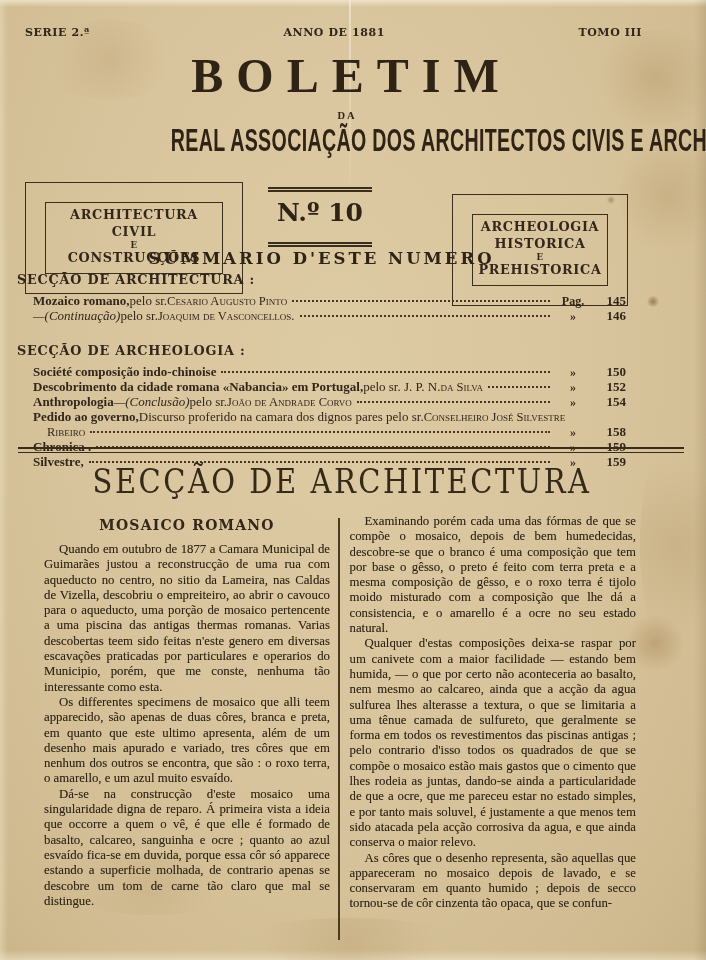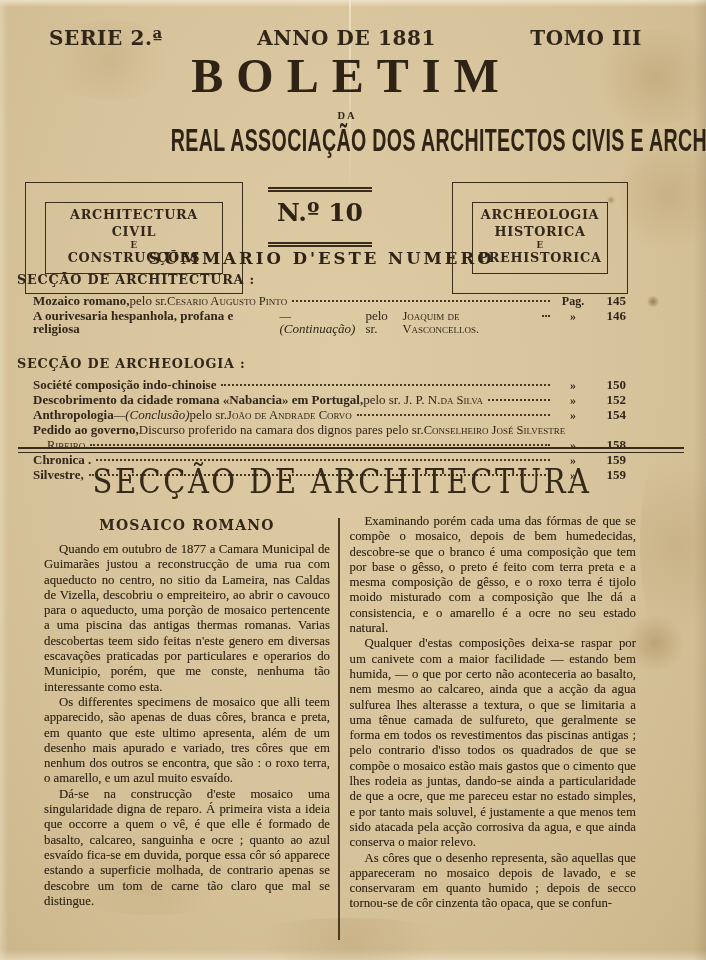--- a/index.html
+++ b/index.html
@@ -27,21 +27,21 @@
   .s5{top:20px;left:40px;width:140px;height:80px;background:radial-gradient(circle,rgba(150,110,60,.14),rgba(150,110,60,0) 70%);}
   .s6{top:918px;left:230px;width:240px;height:50px;background:radial-gradient(circle,rgba(140,100,50,.14),rgba(140,100,50,0) 70%);}
   .s7{top:430px;left:640px;width:70px;height:230px;background:radial-gradient(circle,rgba(140,100,50,.14),rgba(140,100,50,0) 70%);}
   .s8{top:196px;left:606px;width:10px;height:8px;background:radial-gradient(circle,rgba(100,70,35,.4),rgba(100,70,35,0) 70%);}
   .s9{top:855px;left:60px;width:180px;height:60px;background:radial-gradient(circle,rgba(150,110,60,.10),rgba(150,110,60,0) 70%);}
 
   
   .issue-line{
     position:absolute;top:26px;left:25px;right:64px;
     display:flex;justify-content:space-between;align-items:flex-end;
-    font-family:"DejaVu Serif",serif;font-weight:bold;font-size:20px;letter-spacing:.6px;color:#31261a;margin-left:24px;
+    font-family:"DejaVu Serif",serif;font-weight:bold;font-size:11px;letter-spacing:.6px;color:#31261a;
   }
   .journal-title{
     position:absolute;top:48px;left:0;right:16px;margin:0;text-align:center;
     font-family:"Liberation Serif",serif;font-weight:bold;font-size:48px;
     letter-spacing:13px;text-indent:13px;color:#2e2315;
   }
   .masthead-da{
     position:absolute;top:110px;left:0;right:12px;text-align:center;
     font-weight:bold;font-size:10.5px;letter-spacing:2px;color:#31261a;
   }
@@ -51,21 +51,21 @@
     font-size:28px;color:#2e2315;transform:scale(.70,1.12);transform-origin:center top;letter-spacing:.5px;
   }
 
   
   .dbox{position:absolute;border:1.4px solid #3a2d1b;padding:19px;background:transparent;}
   .dbox-inner{
     border:1px solid #3a2d1b;text-align:center;padding:4px 3px 6px;
     font-family:"DejaVu Serif",serif;font-weight:bold;font-size:12.8px;letter-spacing:.7px;line-height:1.32;color:#32271a;
   }
   .dbox-left{top:182px;left:25px;width:178px;}
-  .dbox-right{top:182px;left:452px;right:78px;}
+  .dbox-right{top:194px;left:452px;right:78px;}
   .small-e{font-size:8.5px;line-height:1.1;}
   .issue-no{
     position:absolute;top:187px;left:268px;width:104px;text-align:center;
     border-top:5px double #3a2d1b;border-bottom:5px double #3a2d1b;
     padding:6px 0 15px;font-family:"DejaVu Serif",serif;font-weight:bold;font-size:25px;color:#2e2315;
   }
 
   
   .content{position:absolute;top:249px;left:17px;right:80px;}
   .summary-title{
@@ -175,21 +175,20 @@
         <div class="toc-heading">SECÇÃO DE ARCHITECTURA :</div>
         <div class="toc-row">
           <span class="seg-b">Mozaico romano,</span>
           <span class="seg-n"> pelo sr. </span>
           <span class="seg-sc">Cesario Augusto Pinto</span>
           <span class="dots"></span>
           <span class="ref">Pag.</span>
           <span class="pg">145</span>
         </div>
         <div class="toc-row">
-          <span class="seg-b">A ourivesaria hespanhola, profana e religiosa</span>
           <span class="seg-i">—(Continuação)</span>
           <span class="seg-n"> pelo sr. </span>
           <span class="seg-sc">Joaquim de Vasconcellos.</span>
           <span class="dots"></span>
           <span class="ref">»</span>
           <span class="pg">146</span>
         </div>
         <div class="toc-heading sep-heading">SECÇÃO DE ARCHEOLOGIA :</div>
         <div class="toc-row">
           <span class="seg-b">Société composição indo-chinoise</span>

